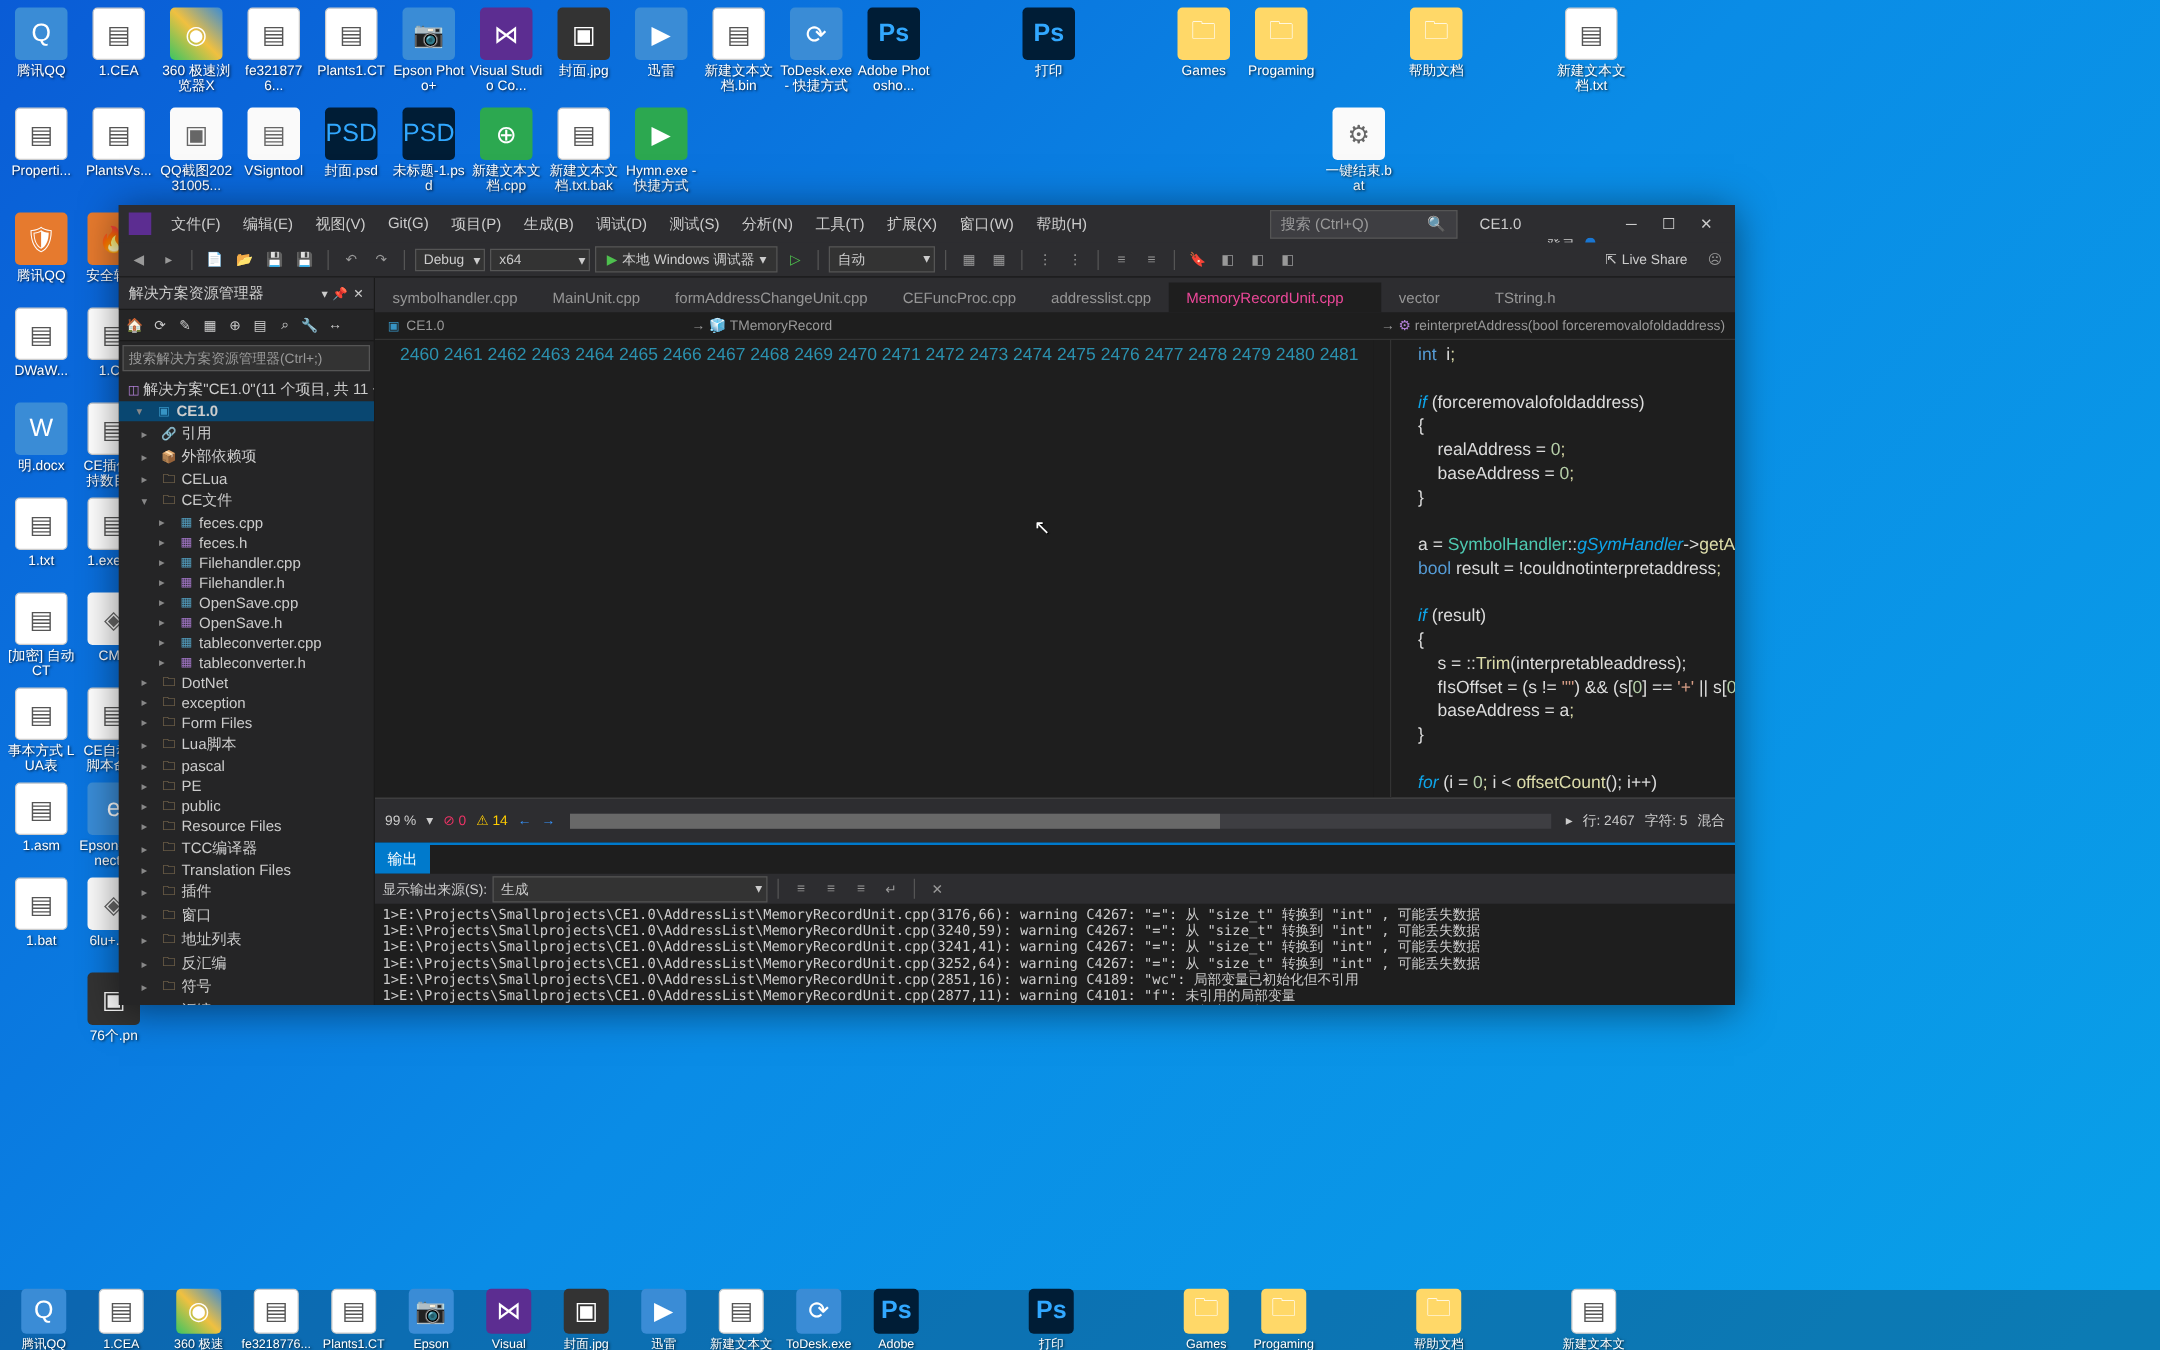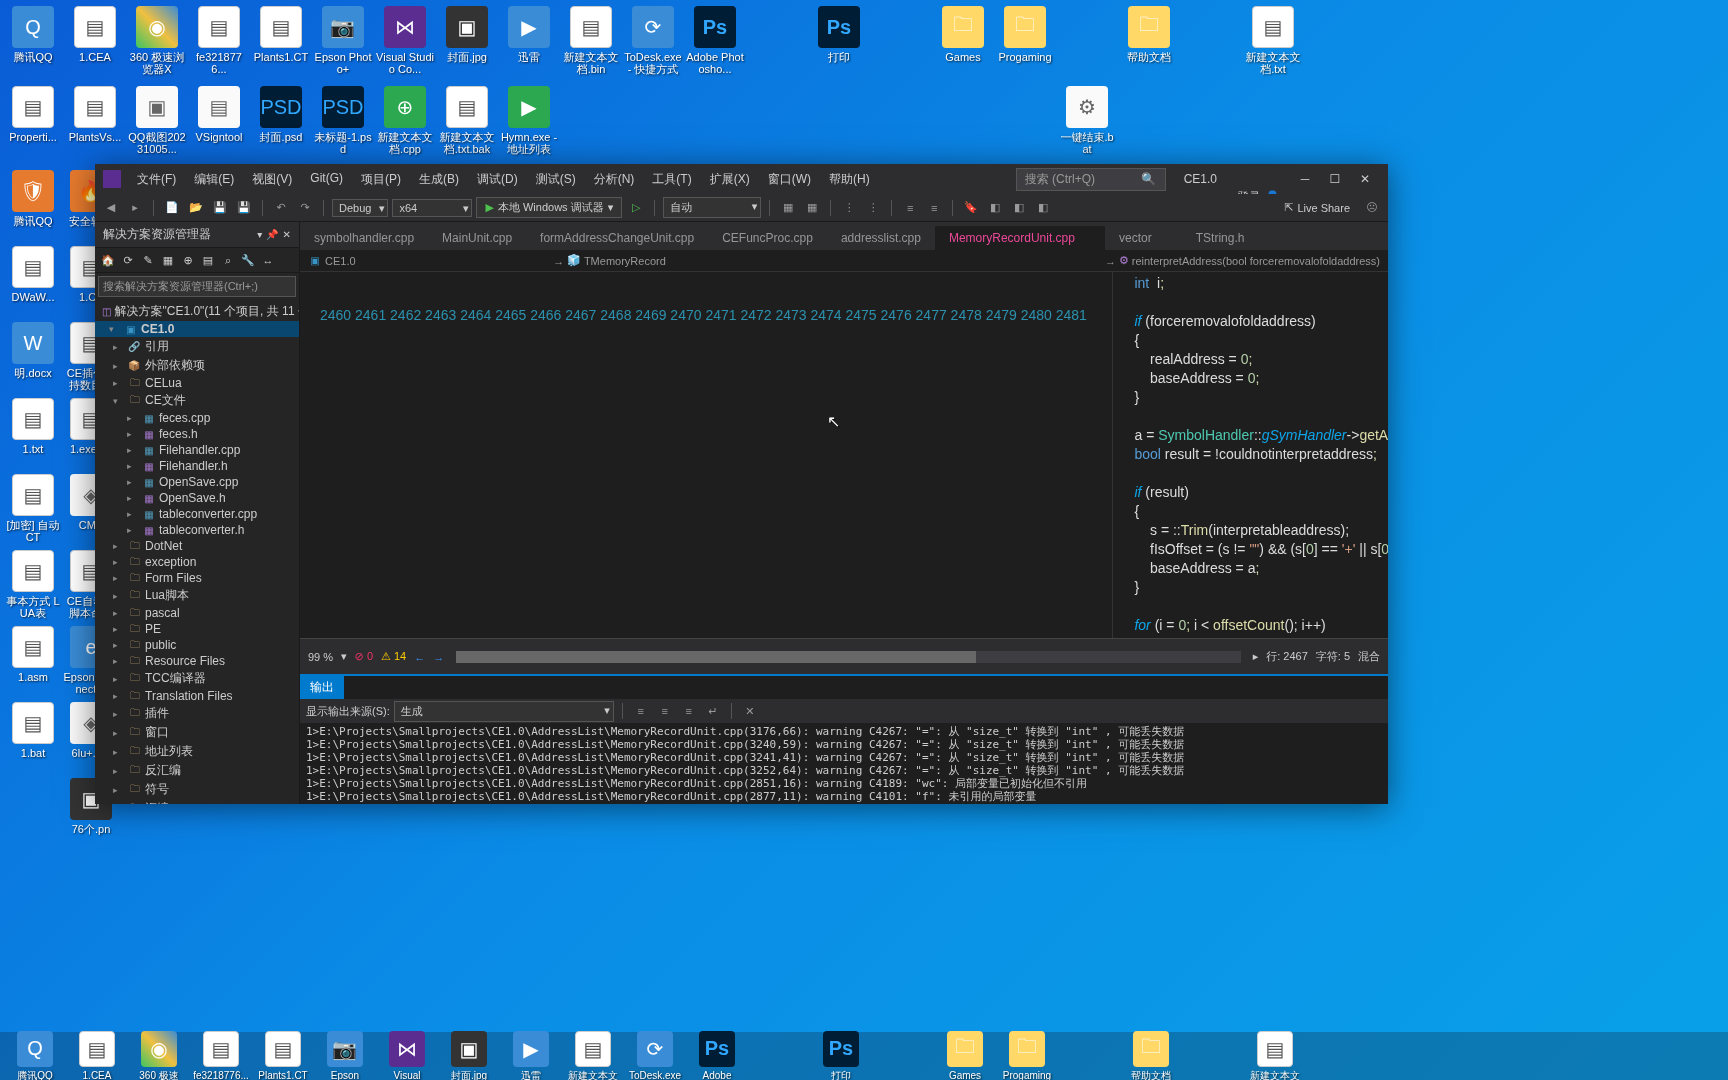--- a/index.html
+++ b/index.html
@@ -70,21 +70,21 @@
 
 .editor-area { flex: 1; display: flex; flex-direction: column; background: #1e1e1e; overflow: hidden; }
 .tabs { height: 28px; background: #2d2d30; display: flex; align-items: flex-end; overflow: hidden; }
 .tab { padding: 5px 14px; color: #969696; font-size: 12px; cursor: pointer; white-space: nowrap; }
 .tab.active { background: #1e1e1e; color: #ec4899; }
 .tab .x { margin-left: 6px; opacity: 0; }
 .breadcrumb { height: 22px; background: #1e1e1e; border-bottom: 1px solid #333; display: flex; align-items: center; padding: 0 8px; color: #999; font-size: 11px; gap: 6px; }
 .breadcrumb span { display: flex; align-items: center; gap: 3px; }
 
 .code { flex: 1; display: flex; font-family: Consolas, monospace; font-size: 14px; overflow: hidden; position: relative; }
-.gutter { background: #1e1e1e; color: #2b91af; text-align: right; padding: 2px 12px 2px 20px; user-select: none; line-height: 19px; margin-top: 32px; }
+.gutter { background: #1e1e1e; color: #2b91af; text-align: right; padding: 2px 12px 2px 20px; user-select: none; line-height: 19px; }
 .fold-col { width: 14px; background: #1e1e1e; border-right: 1px solid #333; }
 .lines { flex: 1; padding: 2px 6px; color: #dcdcaa; line-height: 19px; white-space: pre; overflow: hidden; }
 .k { color: #569cd6; }
 .t { color: #4ec9b0; }
 .s { color: #d69d85; }
 .n { color: #b5cea8; }
 .i { color: #dcdcdc; }
 .fn { color: #dcdcaa; }
 .m { color: #0ea5e9; font-style: italic; }
 .op { color: #dcdcdc; }
@@ -213,21 +213,21 @@
       <div class="desktop-icon" style="left:376px;top:86px">
     <div class="icon-img ic-green">⊕</div>
     <div class="lbl">新建文本文档.cpp</div>
       </div>
       <div class="desktop-icon" style="left:438px;top:86px">
     <div class="icon-img ic-txt">▤</div>
     <div class="lbl">新建文本文档.txt.bak</div>
       </div>
       <div class="desktop-icon" style="left:500px;top:86px">
     <div class="icon-img ic-green">▶</div>
-    <div class="lbl">Hymn.exe - 地址列表</div>
+    <div class="lbl">Hymn.exe - 快捷方式</div>
       </div>
       <div class="desktop-icon" style="left:1058px;top:86px">
     <div class="icon-img ic-white">⚙</div>
     <div class="lbl">一键结束.bat</div>
       </div>
     </div>
   <div id="desktop-left">
       <div class="desktop-icon" style="left:4px;top:170px">
     <div class="icon-img ic-orange">🛡</div>
     <div class="lbl">腾讯QQ</div>
@@ -351,21 +351,21 @@
     <span class="tb-sep"></span>
     <span class="tb-combo">Debug</span>
     <span class="tb-combo" style="width:80px">x64</span>
     <span class="tb-debug">
         <span class="tb-play">▶</span>
         <span>本地 Windows 调试器</span>
         <span>▾</span>
       </span>
     <span class="tb-btn tb-play">▷</span>
     <span class="tb-sep"></span>
-    <span class="tb-combo" style="width:98px">自动</span>
+    <span class="tb-combo" style="width:85px">自动</span>
     <span class="tb-sep"></span>
     <span class="tb-btn">▦</span>
     <span class="tb-btn">▦</span>
     <span class="tb-sep"></span>
     <span class="tb-btn">⋮</span>
     <span class="tb-btn">⋮</span>
     <span class="tb-sep"></span>
     <span class="tb-btn">≡</span>
     <span class="tb-btn">≡</span>
     <span class="tb-sep"></span>

